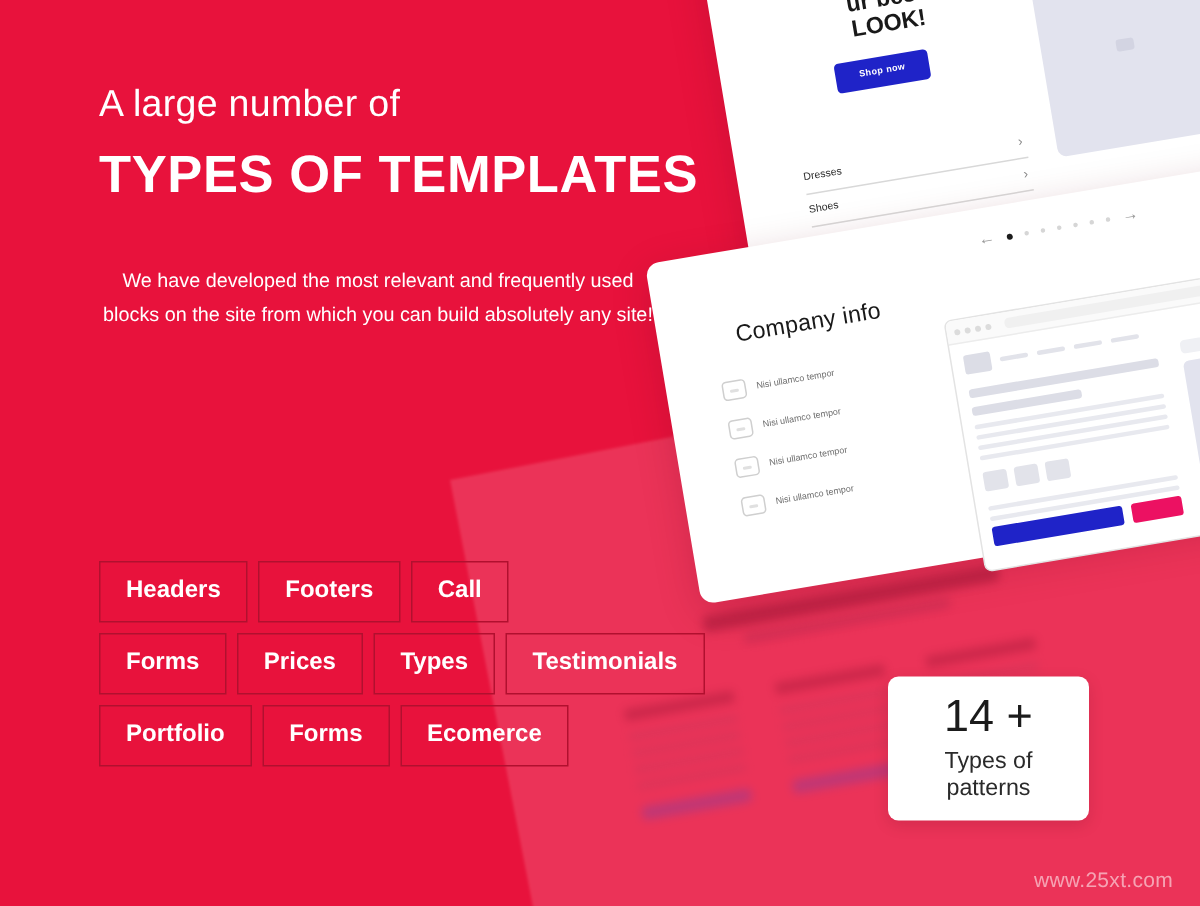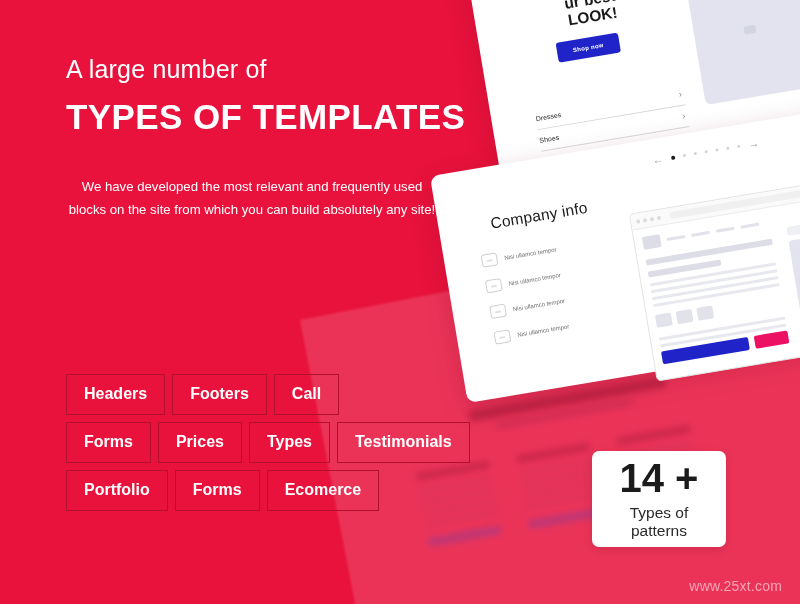--- a/index.html
+++ b/index.html
@@ -66,21 +66,21 @@
     line-height:1;
   }
 
   
   .badge{
     position:absolute;left:592px;top:451px;width:134px;height:96px;
     background:#ffffff;border-radius:7px;
     box-shadow:0 3px 10px rgba(90,0,25,.16);
     display:flex;flex-direction:column;align-items:center;justify-content:center;
   }
-  .badge .num{font-size:40px;font-weight:700;color:#1b1b1b;line-height:1;margin-bottom:6px;}
+  .badge .num{font-size:30px;font-weight:400;color:#1b1b1b;line-height:1;margin-bottom:6px;}
   .badge .cap{font-size:15.5px;font-weight:400;color:#2a2a2a;line-height:1.18;text-align:center;}
 
   
   .card{
     position:absolute;background:#ffffff;border-radius:9px;
     box-shadow:0 8px 26px rgba(110,0,30,.22);
   }
   .card-shop{
     left:478px;top:-104px;width:430px;height:252px;
     transform:rotate(-9.5deg);

